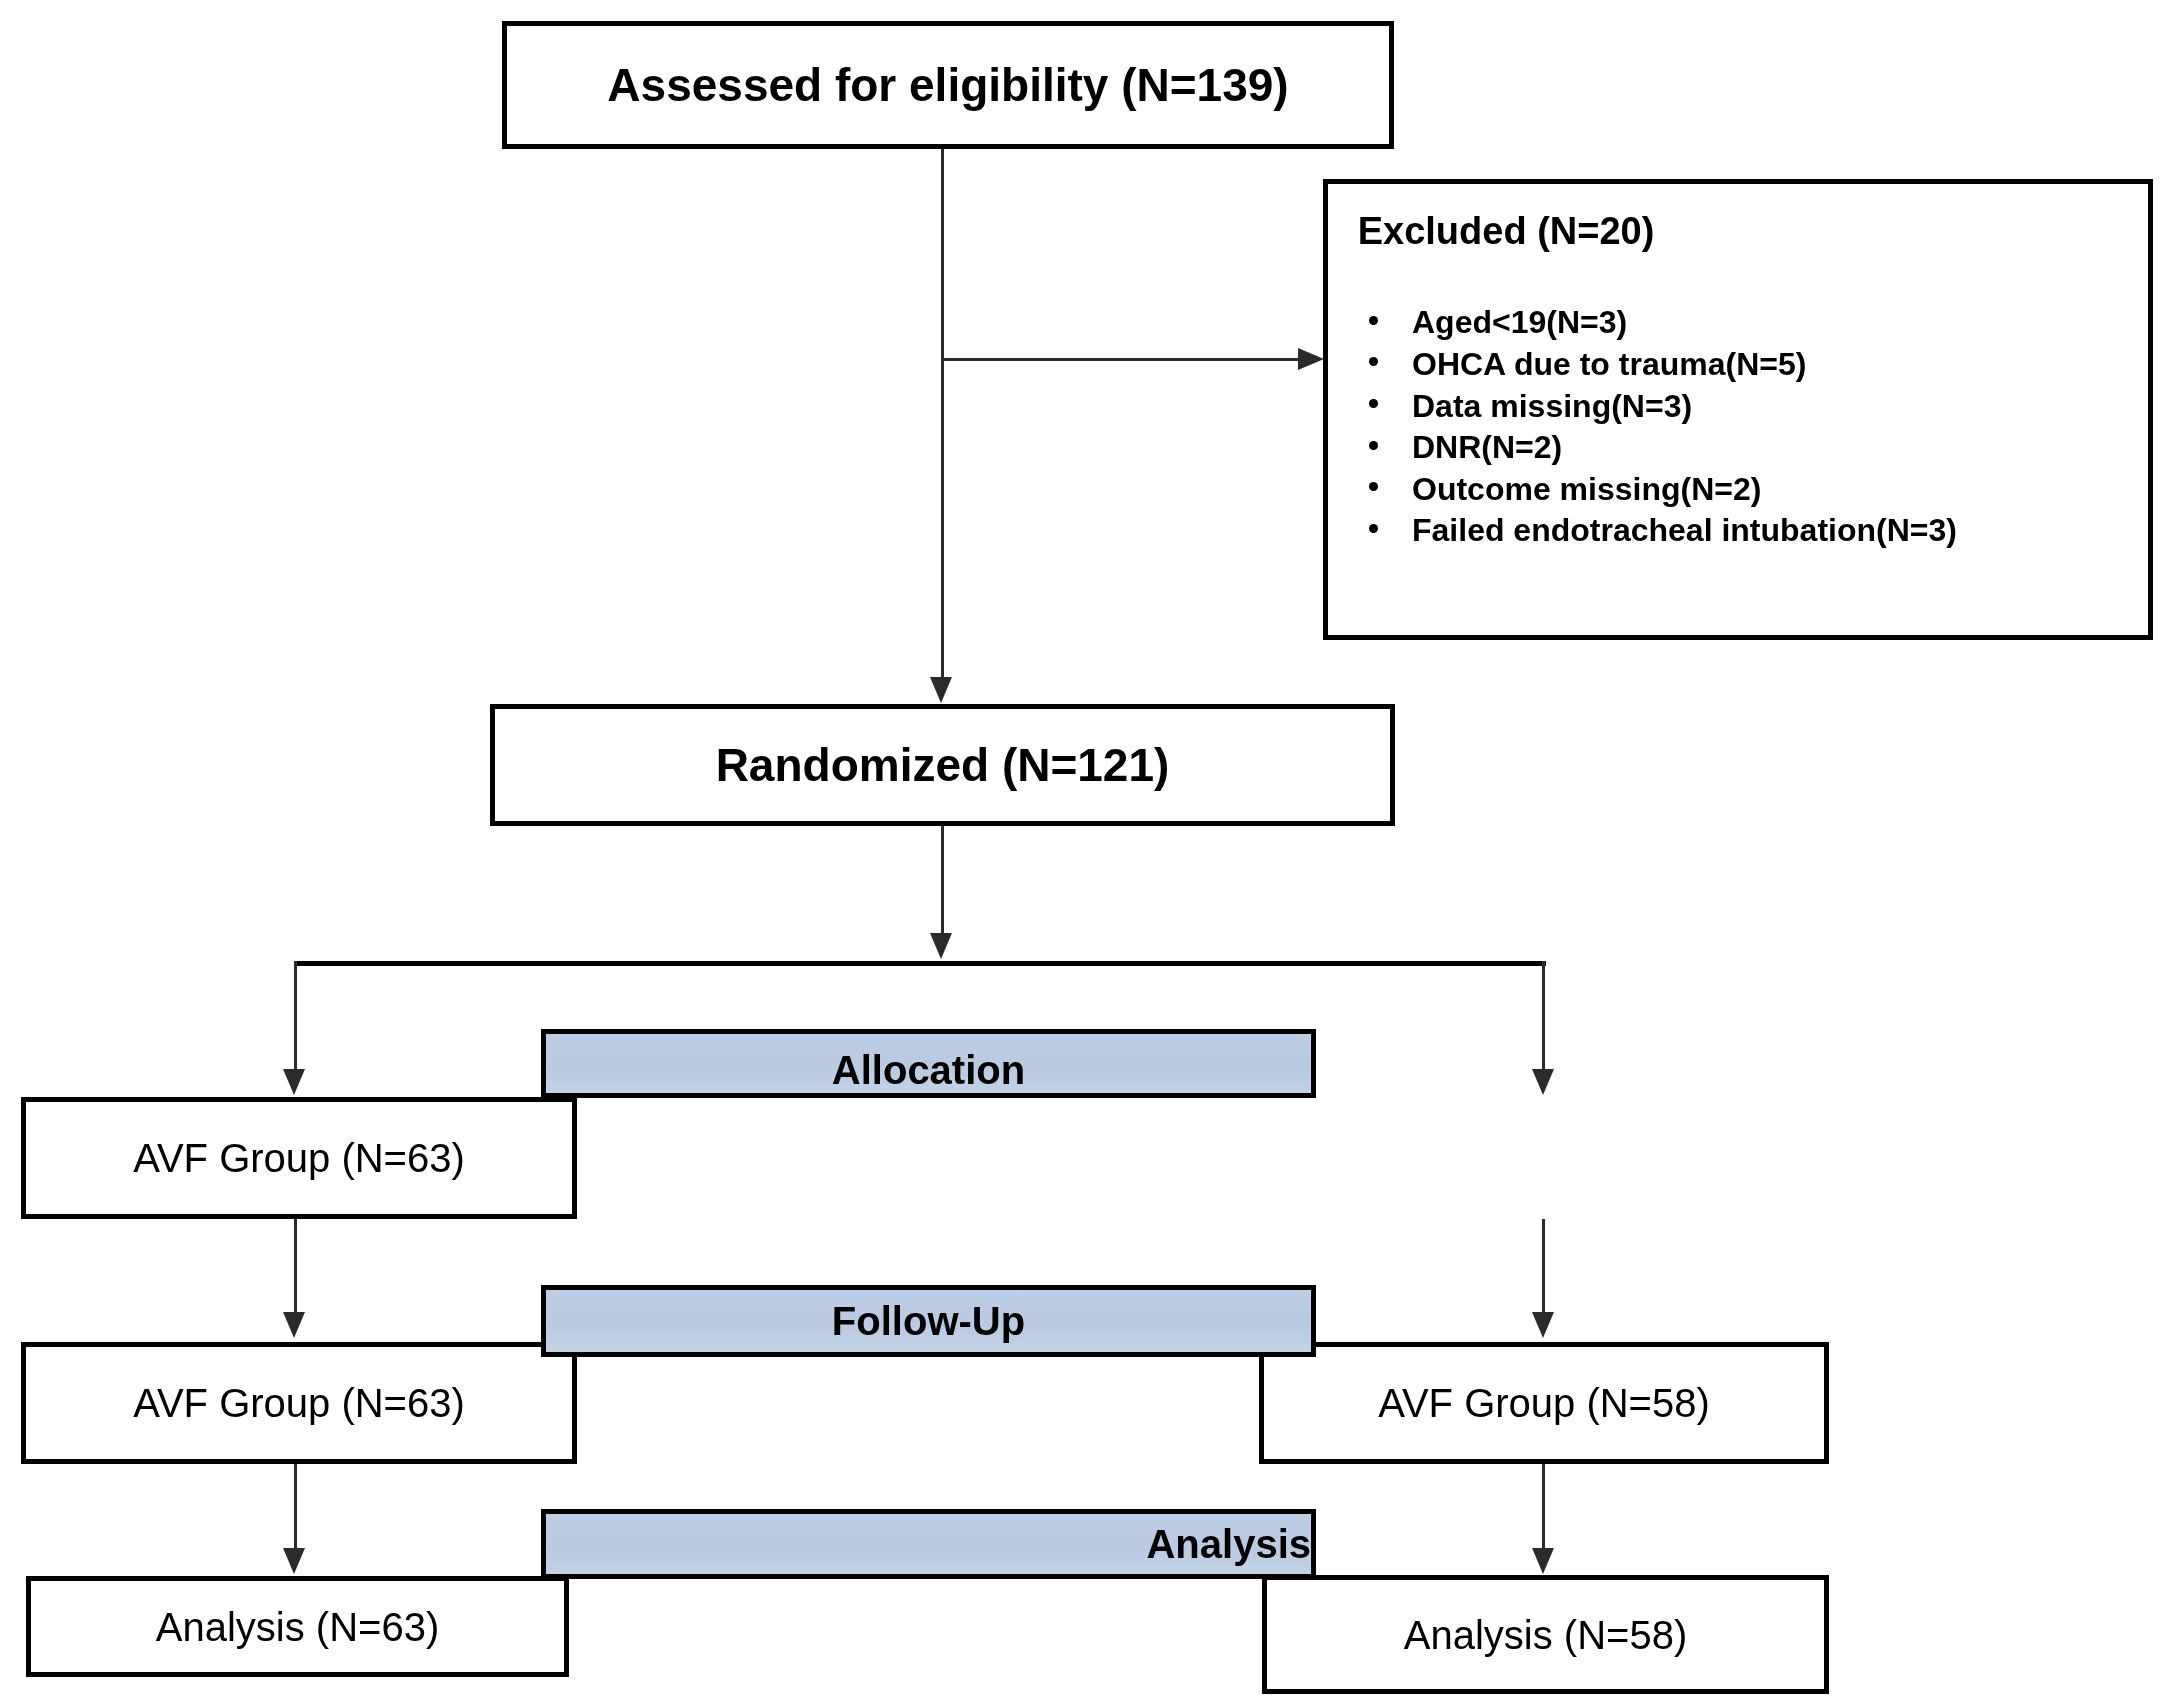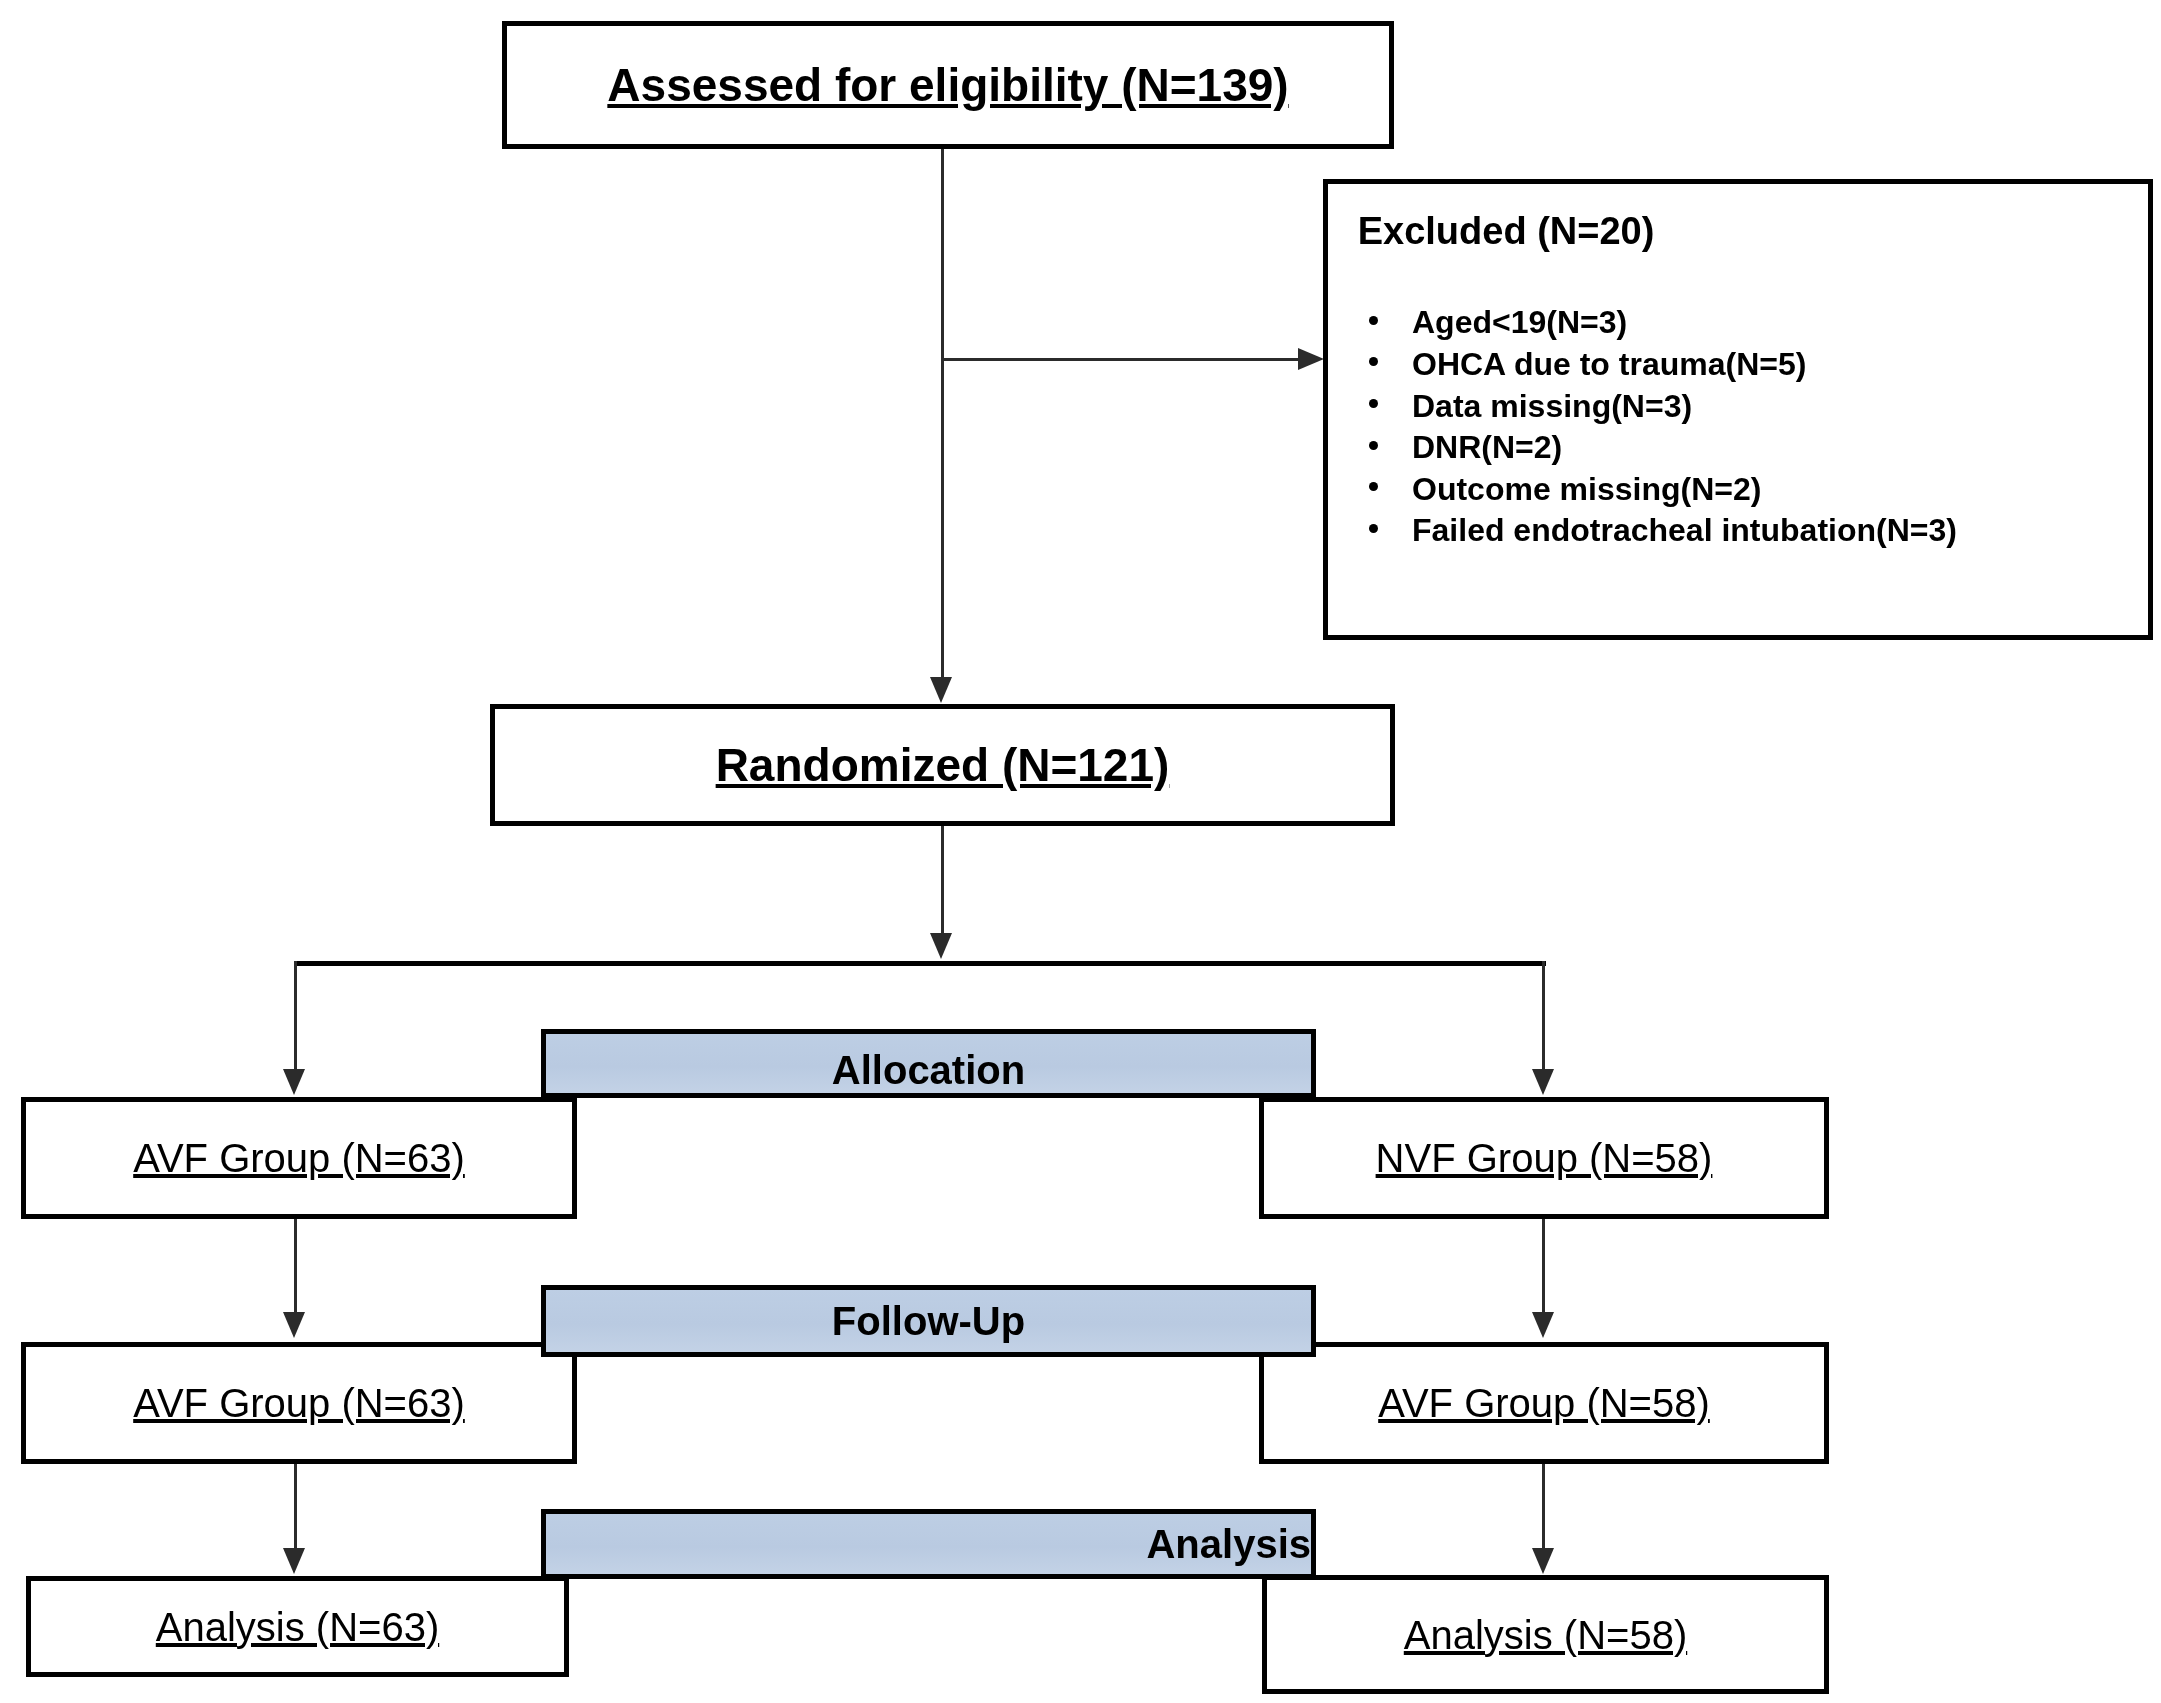--- a/index.html
+++ b/index.html
@@ -23,21 +23,21 @@
     background: #ffffff;
     border: 5.8px solid #000000;
     display: flex;
     align-items: center;
     justify-content: center;
     text-align: center;
     color: #000000;
     z-index: 5;
   }
   .node.bold  { font-weight: bold; }
-  .node .txt  { display: block; line-height: 1.15; text-decoration: underline; }
+  .node .txt  { display: block; line-height: 1.15; }
 
   
   .banner {
     position: absolute;
     box-sizing: border-box;
     background: linear-gradient(180deg, #bdcee4 0%, #b9cae1 55%, #c3d2e6 100%);
     border: 5.8px solid #000000;
     display: flex;
     align-items: center;
     justify-content: center;
@@ -171,23 +171,20 @@
 
   <div class="vline" style="left:294px; top:961px; height:110px;"></div>
   <div class="arrowdown" style="left:283px; top:1069px;"></div>
 
   <div class="vline" style="left:1542px; top:961px; height:110px;"></div>
   <div class="arrowdown" style="left:1532px; top:1069px;"></div>
 
   <div class="node" style="left:21px; top:1097px; width:556px; height:122px; font-size:40px;">
     <span class="txt">AVF Group (N=63)</span>
   </div>
-  <div class="node" style="left:1259px; top:1097px; width:570px; height:122px; font-size:40px;">
-    <span class="txt">NVF Group (N=58)</span>
-  </div>
   <div class="banner" style="left:541px; top:1029px; width:775px; height:69px; font-size:40px;align-items:flex-end;">
     <span>Allocation</span>
   </div>
 
   <div class="vline" style="left:294px; top:1219px; height:96px;"></div>
   <div class="arrowdown" style="left:283px; top:1312px;"></div>
 
   <div class="vline" style="left:1542px; top:1219px; height:96px;"></div>
   <div class="arrowdown" style="left:1532px; top:1312px;"></div>
 

